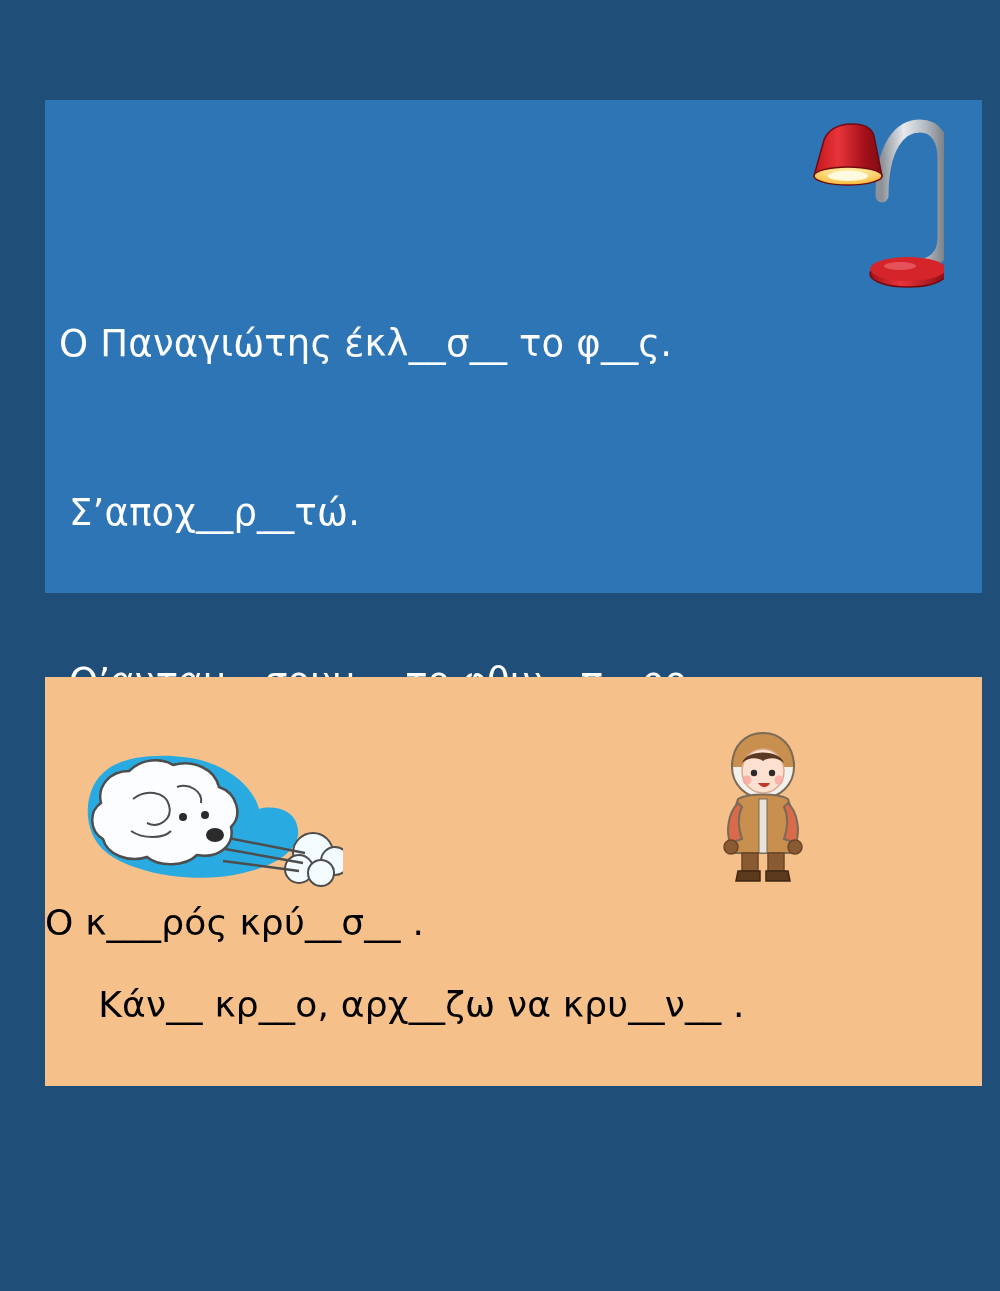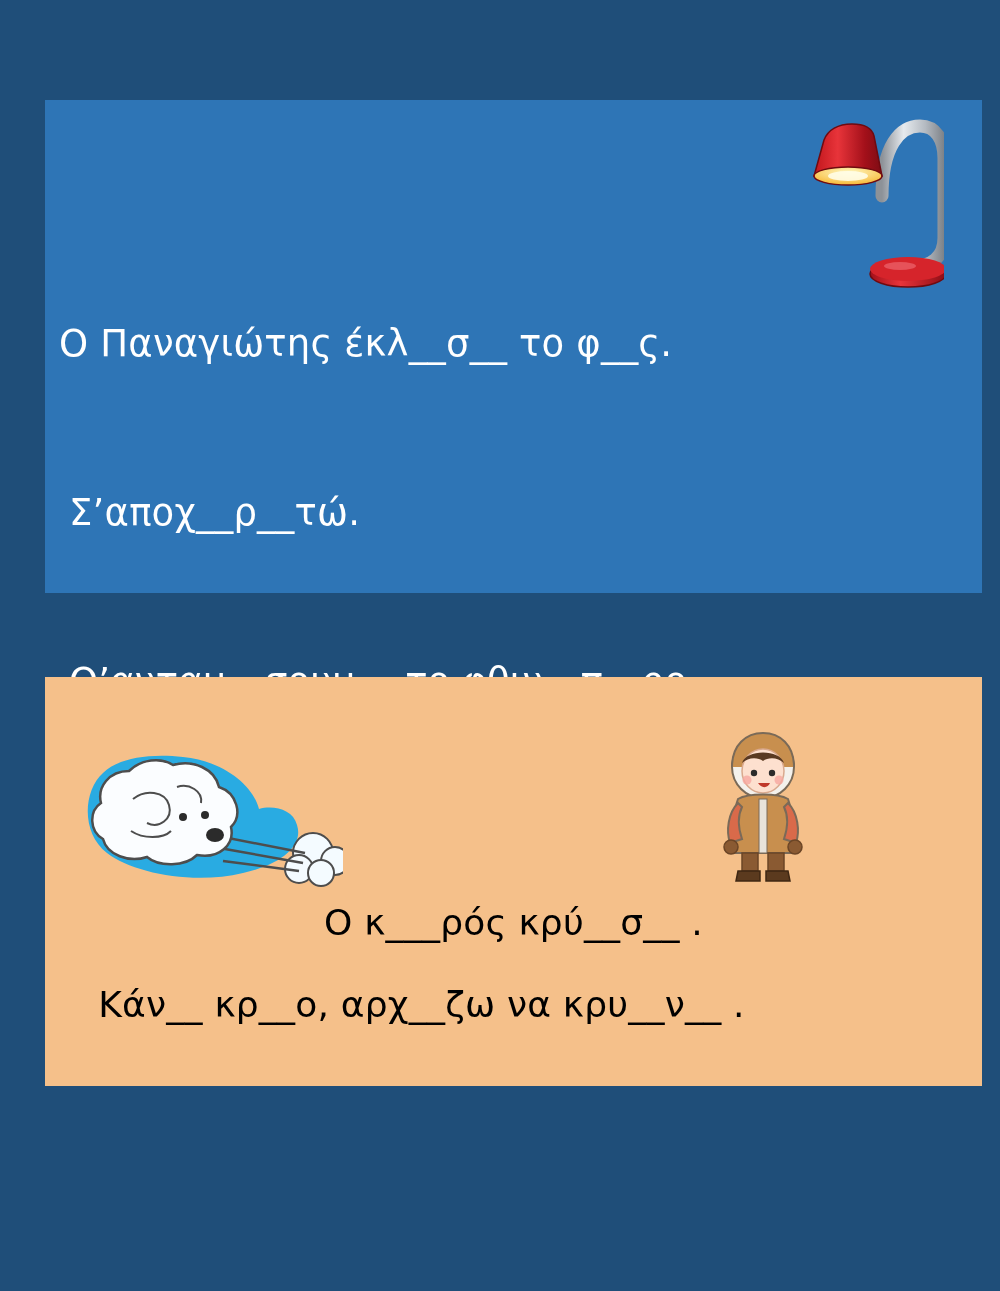--- a/index.html
+++ b/index.html
@@ -66,21 +66,20 @@
     width: 937px;
     height: 409px;
     background: #f5c08a;
     box-sizing: border-box;
   }
   .peach-line1 {
     position: absolute;
     left: 0;
     top: 225px;
     width: 937px;
-    text-align: center;
     color: #000000;
     font-size: 36px;
     font-family: "DejaVu Sans", sans-serif;
     letter-spacing: 0.2px;
   }
   .peach-line2 {
     position: absolute;
     left: 0;
     top: 307px;
     width: 753px;

